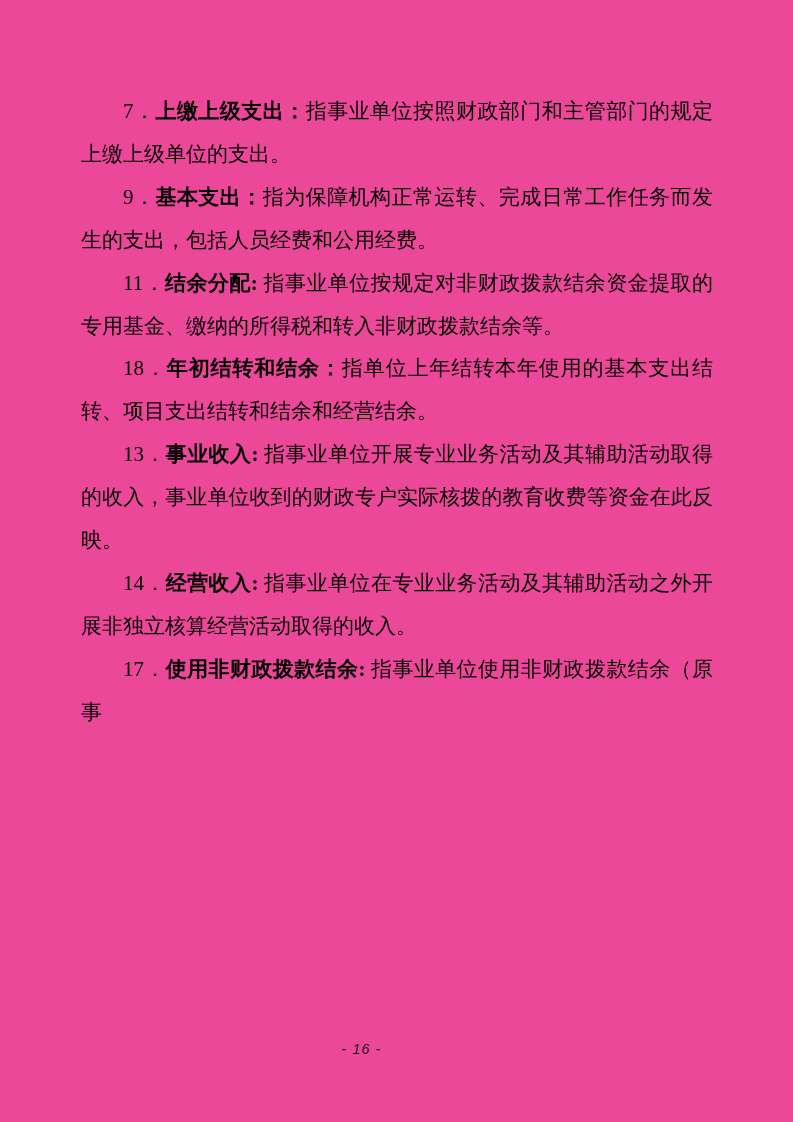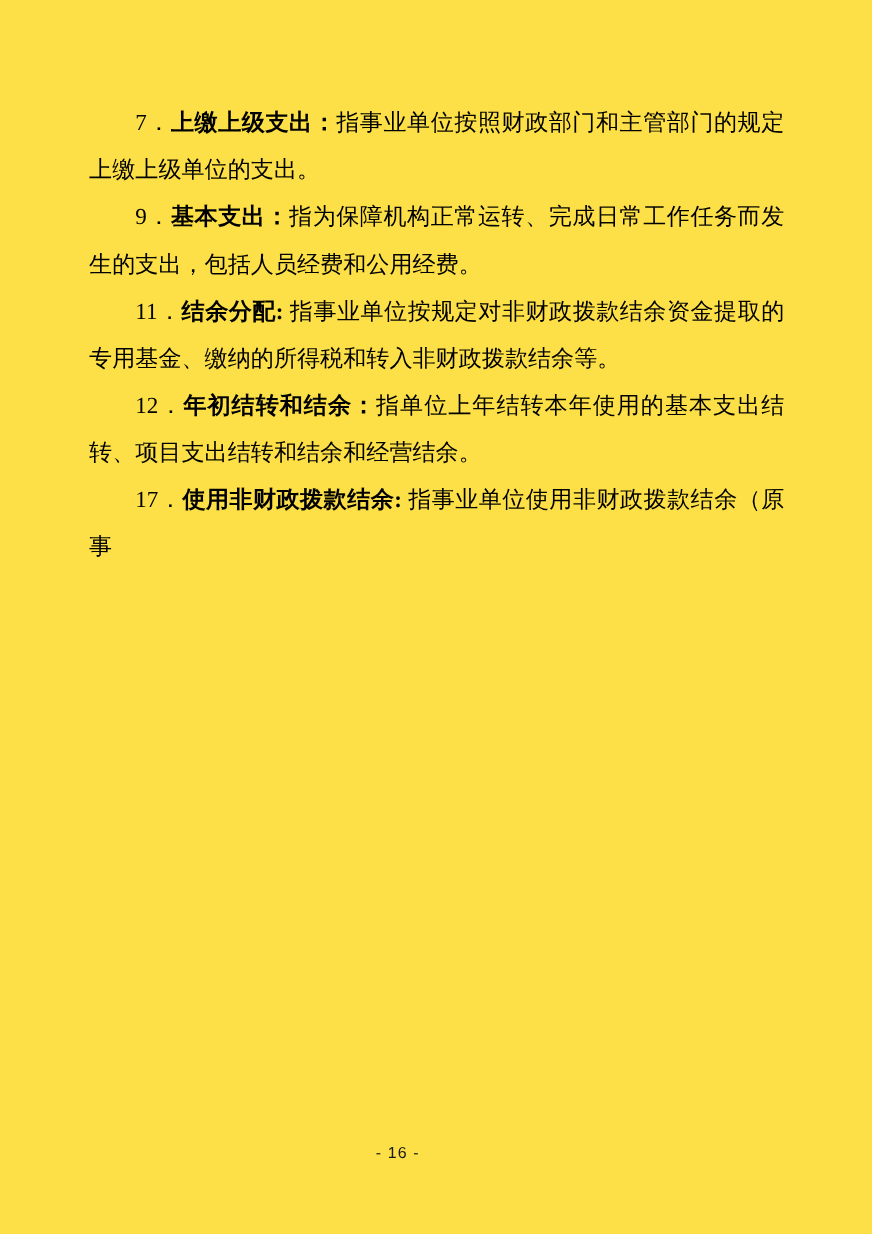--- a/index.html
+++ b/index.html
@@ -11,21 +11,21 @@
     width: 793px;
     height: 1122px;
     position: relative;
     font-family: "Liberation Serif", "DejaVu Serif", serif;
     color: #000000;
     overflow: hidden;
   }
   .page {
     position: absolute;
     inset: 0;
-    background: #fde047;
+    background: #ec4899;
   }
   .content {
     position: absolute;
     left: 81px;
     top: 90px;
     width: 632px;
   }
   p.item {
     margin: 0;
     padding: 0;
@@ -42,39 +42,42 @@
   .footer {
     position: absolute;
     left: 0;
     top: 1041px;
     width: 723px;
     text-align: center;
     font-size: 14.5px;
     font-family: "Liberation Sans", "DejaVu Sans", sans-serif;
     color: #1a1a1a;
     letter-spacing: 1px;
+    font-style: italic;
   }
 </style>
 </head>
 <body>
 
 <div class="page">
   <div class="content">
 
     <p class="item"><span class="num">7．</span><span class="term">上缴上级支出：</span><span class="body">指事业单位按照财政部门和主管部门的规定上缴上级单位的支出。</span></p>
 
 
     <p class="item"><span class="num">9．</span><span class="term">基本支出：</span><span class="body">指为保障机构正常运转、完成日常工作任务而发生的支出，包括人员经费和公用经费。</span></p>
 
 
     <p class="item"><span class="num">11．</span><span class="term">结余分配: </span><span class="body">指事业单位按规定对非财政拨款结余资金提取的专用基金、缴纳的所得税和转入非财政拨款结余等。</span></p>
 
-    <p class="item"><span class="num">12．</span><span class="term">年初结转和结余：</span><span class="body">指单位上年结转本年使用的基本支出结转、项目支出结转和结余和经营结余。</span></p>
+    <p class="item"><span class="num">18．</span><span class="term">年初结转和结余：</span><span class="body">指单位上年结转本年使用的基本支出结转、项目支出结转和结余和经营结余。</span></p>
 
+    <p class="item"><span class="num">13．</span><span class="term">事业收入: </span><span class="body">指事业单位开展专业业务活动及其辅助活动取得的收入，事业单位收到的财政专户实际核拨的教育收费等资金在此反映。</span></p>
 
+    <p class="item"><span class="num">14．</span><span class="term">经营收入: </span><span class="body">指事业单位在专业业务活动及其辅助活动之外开展非独立核算经营活动取得的收入。</span></p>
 
 
 
     <p class="item"><span class="num">17．</span><span class="term">使用非财政拨款结余: </span><span class="body">指事业单位使用非财政拨款结余（原事</span></p>
 
   </div>
 
   <div class="footer">- 16 -</div>
 </div>
 

